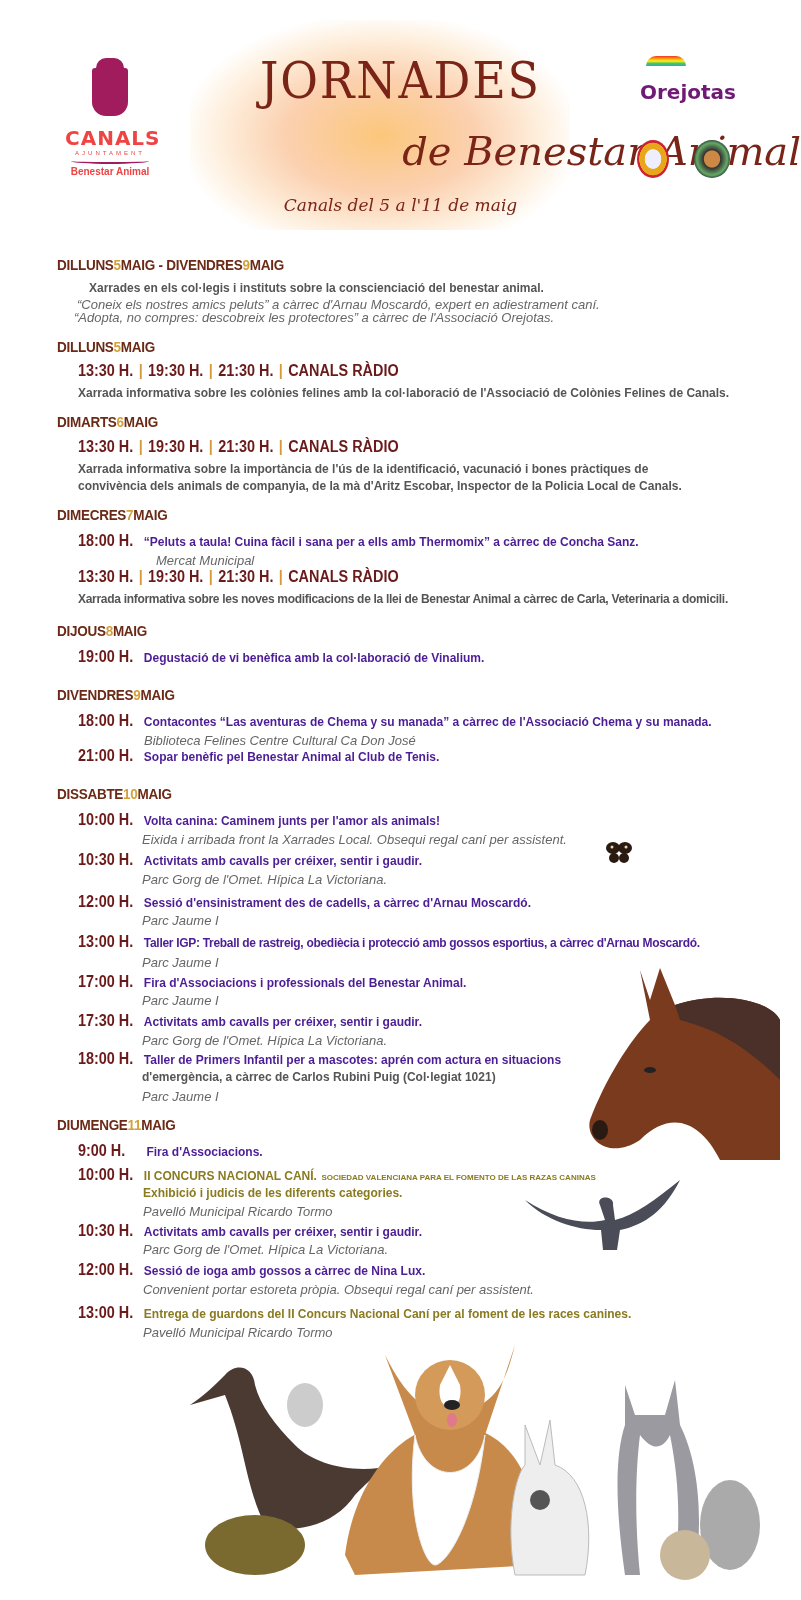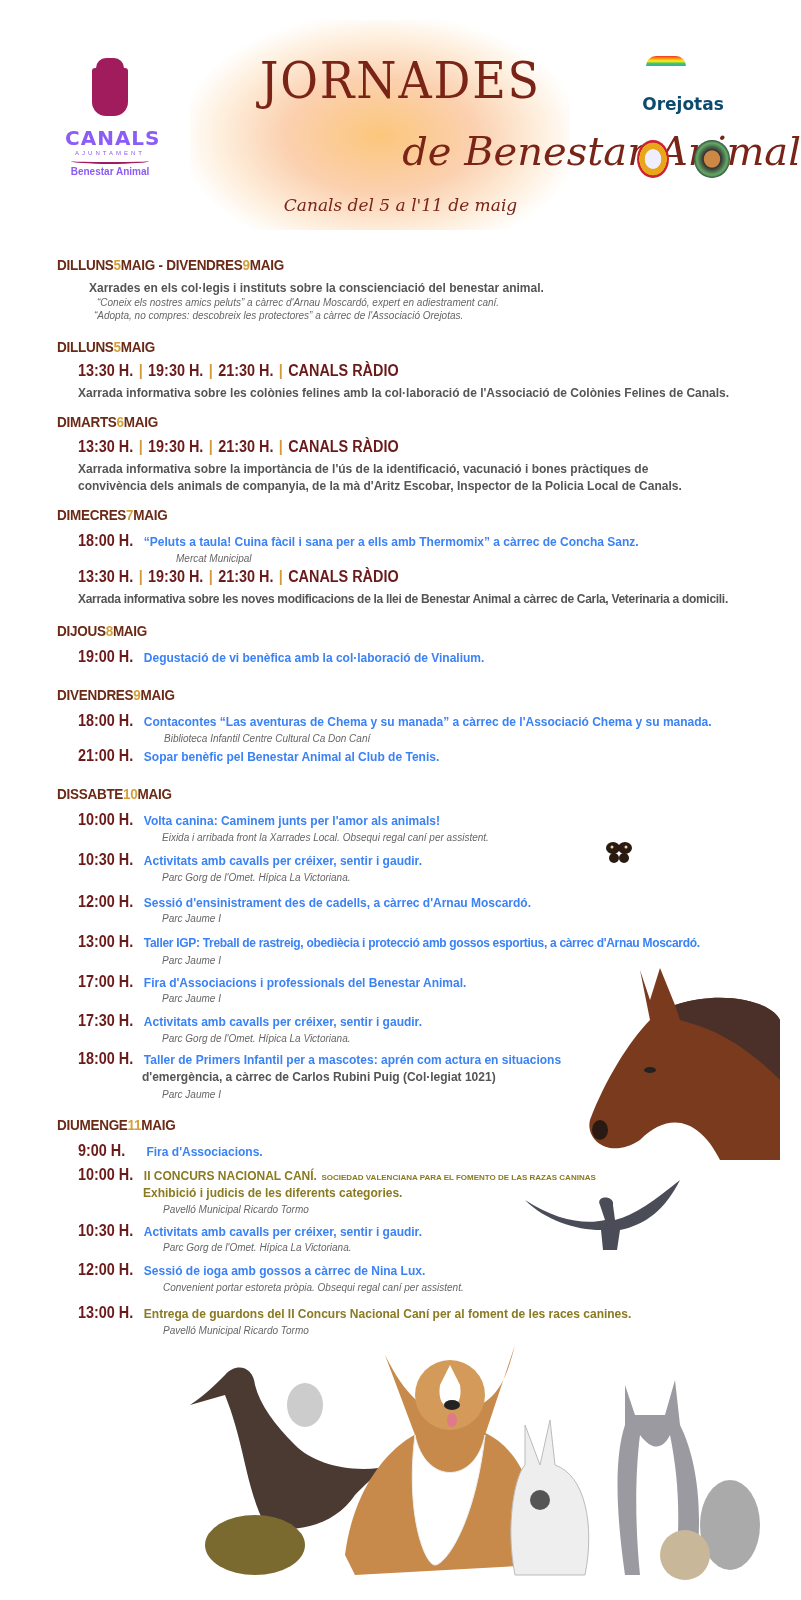--- a/index.html
+++ b/index.html
@@ -3,39 +3,39 @@
 <meta charset="utf-8">
 <style>
   html,body{margin:0;padding:0;background:#fff;}
   body{width:801px;height:1600px;position:relative;overflow:hidden;font-family:"Liberation Sans",sans-serif;color:#555;}
   
   .splash{position:absolute;left:190px;top:20px;width:380px;height:210px;
     background:radial-gradient(ellipse at 50% 55%, rgba(250,180,80,0.75) 0%, rgba(248,170,110,0.55) 35%, rgba(252,210,160,0.35) 60%, rgba(255,255,255,0) 75%);}
   .title1{position:absolute;left:0;width:801px;top:52px;text-align:center;font-family:"DejaVu Serif",serif;font-size:50px;color:#7a2418;letter-spacing:2px;transform:scaleX(0.92);font-weight:normal;}
   .title2{position:absolute;left:0;width:801px;top:128px;text-align:right;font-family:"DejaVu Serif",serif;font-style:italic;font-size:40px;color:#7a2418;}
   .title3{position:absolute;left:0;width:801px;top:195px;text-align:center;font-family:"DejaVu Serif",serif;font-style:italic;font-size:17px;color:#7a2418;}
-  .logo-canals{position:absolute;left:65px;top:68px;width:90px;text-align:center;color:#8b5cf6;}
+  .logo-canals{position:absolute;left:65px;top:68px;width:90px;text-align:center;color:#ef4444;}
   .crest{width:36px;height:48px;margin:0 auto;background:#a11c5c;border-radius:3px 3px 14px 14px;position:relative;}
   .crest:before{content:"";position:absolute;left:4px;top:-10px;width:28px;height:10px;background:#a11c5c;border-radius:10px 10px 0 0;}
   .canals-word{font-weight:bold;font-size:20px;letter-spacing:1px;margin-top:10px;font-family:"DejaVu Sans",sans-serif;}
   .ajunt{font-size:6px;letter-spacing:3px;}
   .wave{height:4px;border-bottom:2px solid #a11c5c;border-radius:50%;margin:2px 6px;}
   .canals-sub{font-size:10px;font-weight:bold;}
   .logo-orejotas{position:absolute;left:640px;top:56px;width:86px;height:56px;text-align:center;}
   .rainbow{height:10px;width:40px;margin-left:6px;background:linear-gradient(#e33,#f90,#fe3,#4c4,#39f);border-radius:10px 10px 0 0;}
-  .orej-word{font-weight:bold;font-size:17px;color:#0c4a6e;font-family:"DejaVu Sans",sans-serif;margin-top:28px;}
+  .orej-word{font-weight:bold;font-size:20px;color:#701a75;font-family:"DejaVu Sans",sans-serif;margin-top:14px;}
   .badge1{position:absolute;left:637px;top:140px;width:32px;height:38px;border-radius:50%;background:radial-gradient(#eef 35%,#e8a71a 38%,#e8a71a 60%,#c23 62%);}
   .badge2{position:absolute;left:694px;top:140px;width:36px;height:38px;border-radius:50%;background:radial-gradient(#c84 30%,#333 34%,#6a6 60%,#354 70%);}
   
   .day{position:absolute;left:57px;font-family:"Liberation Sans",sans-serif;font-weight:bold;font-size:15px;color:#6b2a16;letter-spacing:-0.3px;transform:scaleX(0.9);transform-origin:left;}
   .day .num{color:#d4a03a;}
   .time{font-family:"Liberation Sans",sans-serif;font-weight:bold;font-size:16px;color:#6b1a1a;display:inline-block;transform:scaleX(0.9);transform-origin:left;}
   .row{position:absolute;left:78px;white-space:nowrap;}
-  .desc{font-weight:bold;font-size:12px;color:#3b82f6;}
-  .sub{position:absolute;font-style:italic;font-size:10px;color:#666;white-space:nowrap;margin-left:20px;}
+  .desc{font-weight:bold;font-size:12px;color:#4c1d95;}
+  .sub{position:absolute;font-style:italic;font-size:13px;color:#666;white-space:nowrap;}
   .gold{color:#8a7a20;}
   .radio-line{position:absolute;left:78px;font-weight:bold;font-size:16px;color:#6b1a1a;white-space:nowrap;transform:scaleX(0.9);transform-origin:left;}
   .radio-line .sep{color:#d49a3a;margin:0 6px;}
   .plain{position:absolute;left:78px;font-weight:bold;font-size:12px;color:#555;white-space:nowrap;}
   
   .butterfly{position:absolute;left:604px;top:840px;width:30px;height:26px;}
   .horse{position:absolute;left:580px;top:960px;width:200px;height:200px;}
   .pigeon{position:absolute;left:525px;top:1180px;width:155px;height:70px;}
   .animals{position:absolute;left:185px;top:1325px;width:580px;height:275px;}
 </style>
@@ -105,21 +105,21 @@
   <span class="desc">Degustació de vi benèfica amb la col·laboració de Vinalium.</span>
 </div>
 
 <div class="day" style="top:686px">
   <span>DIVENDRES</span><span class="num">9</span><span>MAIG</span>
 </div>
 <div class="row" style="top:712px">
   <span class="time">18:00 H.</span>
   <span class="desc">Contacontes “Las aventuras de Chema y su manada” a càrrec de l'Associació Chema y su manada.</span>
 </div>
-<div class="sub" style="top:733px;left:144px">Biblioteca Infantil Centre Cultural Ca Don Caní</div>
+<div class="sub" style="top:733px;left:144px">Biblioteca Felines Centre Cultural Ca Don José</div>
 <div class="row" style="top:747px">
   <span class="time">21:00 H.</span>
   <span class="desc">Sopar benèfic pel Benestar Animal al Club de Tenis.</span>
 </div>
 
 <div class="day" style="top:785px">
   <span>DISSABTE</span><span class="num">10</span><span>MAIG</span>
 </div>
 <div class="row" style="top:811px"><span class="time">10:00 H.</span> <span class="desc">Volta canina: Caminem junts per l'amor als animals!</span></div>
 <div class="sub" style="top:832px;left:142px">Eixida i arribada front la Xarrades Local. Obsequi regal caní per assistent.</div>

